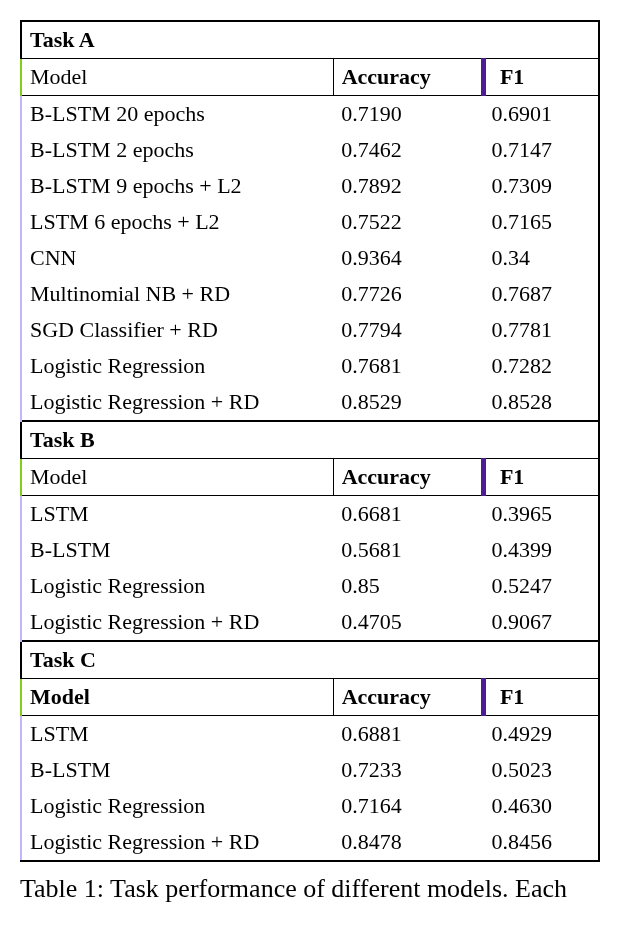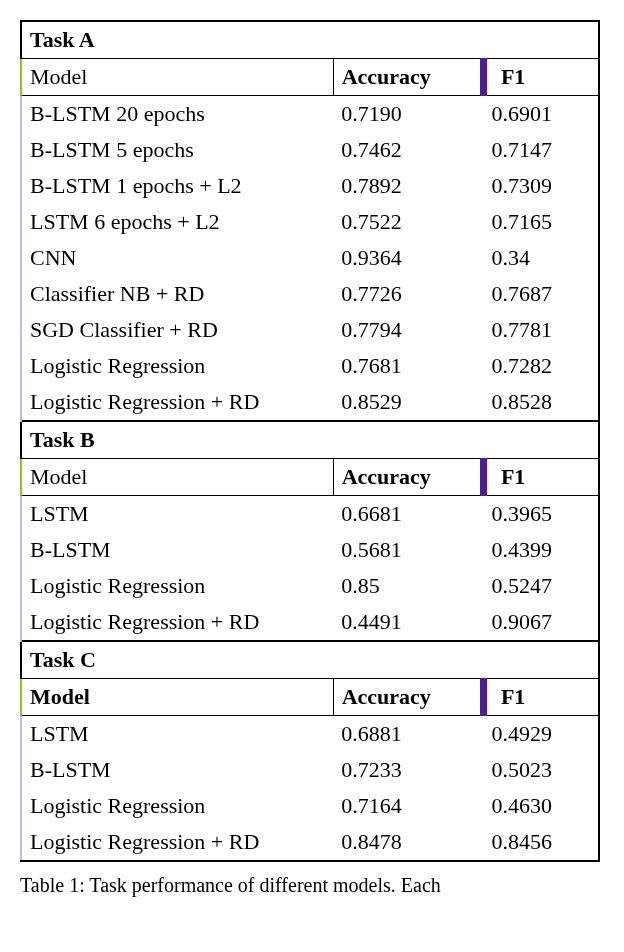--- a/index.html
+++ b/index.html
@@ -34,21 +34,21 @@
     .col-header td {
       border-bottom: 1px solid black;
       border-left: 2px solid #84cc16;
       border-right: 2px solid black;
     }
     .col-header td.c1 {
       border-right: 1px solid black;
     }
     .col-header td.c2 {
       border-left: none;
-      border-right: 7px solid #4c1d95;
+      border-right: 5px solid #4c1d95;
     }
     .col-header td.c3 {
       border-left: none;
       padding-left: 14px;
     }
     .data-row td {
       border-left: 2px solid #c4b5fd;
       border-right: 2px solid black;
     }
     .data-row td.c1 {
@@ -60,21 +60,21 @@
       margin-left: 44px;
     }
     .data-row td.c3 {
       border-left: none;
     }
     .last-data td {
       border-bottom: 2px solid black;
     }
     .caption {
       margin-top: 12px;
-      font-size: 20px;
+      font-size: 26px;
     }
     .c1 { width: 54%; }
     .c2 { width: 26%; }
     .c3 { width: 20%; }
   </style>
 </head>
 <body>
 
 <div class="table-container">
   <table>
@@ -87,41 +87,41 @@
       <td class="c1">Model</td>
       <td class="c2 bold">Accuracy</td>
       <td class="c3 bold">F1</td>
     </tr>
     <tr class="data-row">
       <td class="c1">B-LSTM 20 epochs</td>
       <td class="c2">0.7190</td>
       <td class="c3">0.6901</td>
     </tr>
     <tr class="data-row">
-      <td class="c1">B-LSTM 5 epochs</td>
+      <td class="c1">B-LSTM 2 epochs</td>
       <td class="c2">0.7462</td>
       <td class="c3">0.7147</td>
     </tr>
     <tr class="data-row">
-      <td class="c1">B-LSTM 1 epochs + L2</td>
+      <td class="c1">B-LSTM 9 epochs + L2</td>
       <td class="c2">0.7892</td>
       <td class="c3">0.7309</td>
     </tr>
     <tr class="data-row">
       <td class="c1">LSTM 6 epochs + L2</td>
       <td class="c2">0.7522</td>
       <td class="c3">0.7165</td>
     </tr>
     <tr class="data-row">
       <td class="c1">CNN</td>
       <td class="c2">0.9364</td>
       <td class="c3">0.34</td>
     </tr>
     <tr class="data-row">
-      <td class="c1">Classifier NB + RD</td>
+      <td class="c1">Multinomial NB + RD</td>
       <td class="c2">0.7726</td>
       <td class="c3">0.7687</td>
     </tr>
     <tr class="data-row">
       <td class="c1">SGD Classifier + RD</td>
       <td class="c2">0.7794</td>
       <td class="c3">0.7781</td>
     </tr>
     <tr class="data-row">
       <td class="c1">Logistic Regression</td>
@@ -152,21 +152,21 @@
       <td class="c2">0.5681</td>
       <td class="c3">0.4399</td>
     </tr>
     <tr class="data-row">
       <td class="c1">Logistic Regression</td>
       <td class="c2">0.85</td>
       <td class="c3">0.5247</td>
     </tr>
     <tr class="data-row">
       <td class="c1">Logistic Regression + RD</td>
-      <td class="c2">0.4491</td>
+      <td class="c2">0.4705</td>
       <td class="c3">0.9067</td>
     </tr>
 
     <tr class="section-header">
       <td colspan="3" class="bold">Task C</td>
     </tr>
     <tr class="col-header">
       <td class="c1 bold">Model</td>
       <td class="c2 bold">Accuracy</td>
       <td class="c3 bold">F1</td>

